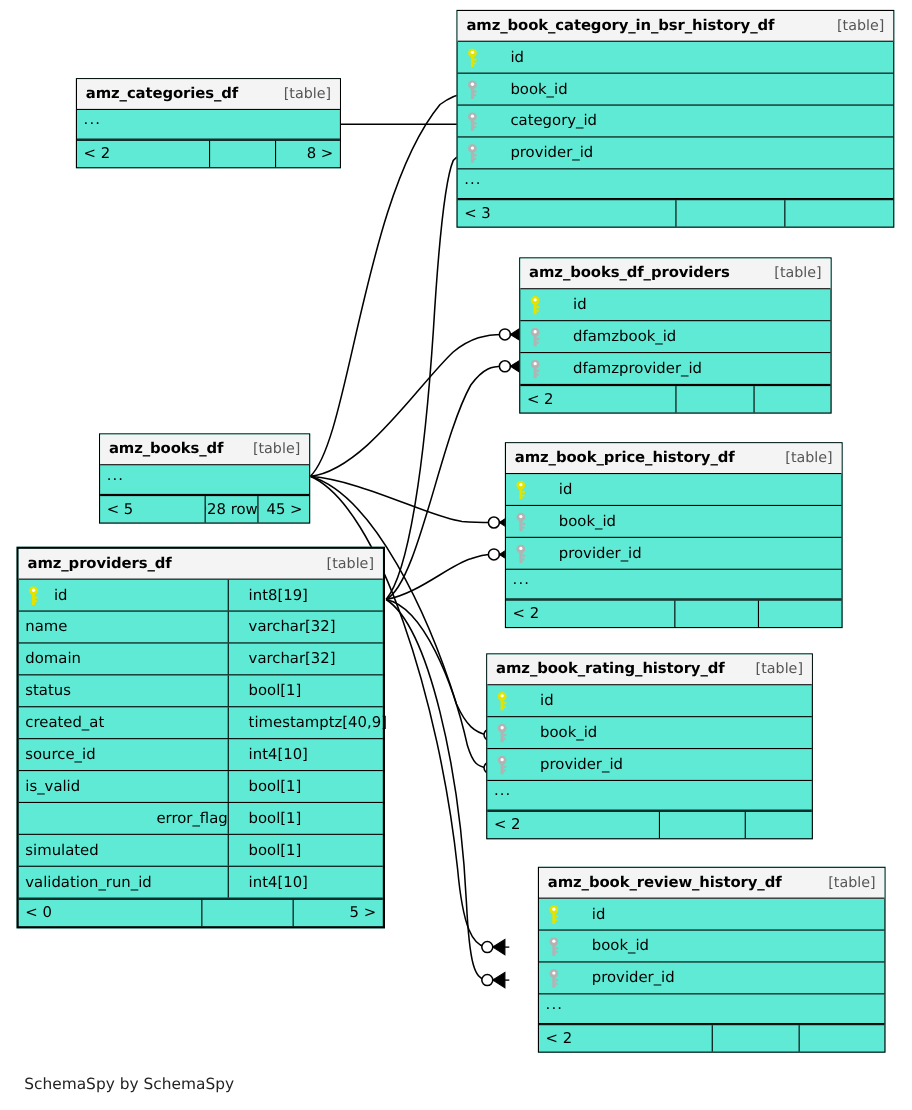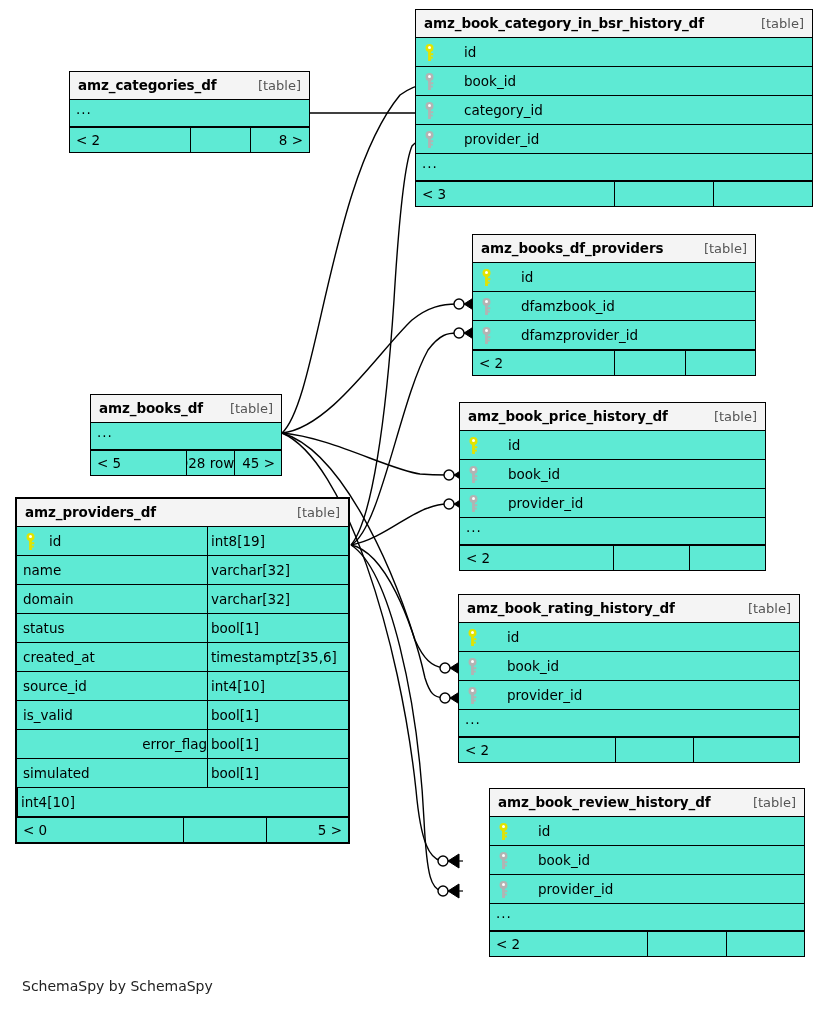--- a/index.html
+++ b/index.html
@@ -40,21 +40,21 @@
     font-size:13.5px;
   }
   .row:last-child{border-bottom:none;}
 
   .keycell{
     width:26px;min-width:26px;display:flex;align-items:center;justify-content:center;
   }
   .colname{padding-left:6px;white-space:nowrap;}
   .coltype{
     border-left:1px solid #000000;
-    padding-left:3px;
+    padding-left:18px;
     box-sizing:border-box;
     height:100%;
     display:flex;align-items:center;
     white-space:nowrap;
     font-size:13.5px;
   }
   .row.wtype .colname{flex:0 0 auto;}
   .row.wtype{padding:0;}
   .namecell{
     display:flex;align-items:center;height:100%;
@@ -361,21 +361,21 @@
         <div class="row wtype">
           <div class="namecell" style="width:190px;min-width:190px;">
             <span class="colname">status</span>
           </div>
           <div class="coltype" style="flex:1;">bool[1]</div>
         </div>
         <div class="row wtype">
           <div class="namecell" style="width:190px;min-width:190px;">
             <span class="colname">created_at</span>
           </div>
-          <div class="coltype" style="flex:1;">timestamptz[35,6]</div>
+          <div class="coltype" style="flex:1;">timestamptz[40,9]</div>
         </div>
         <div class="row wtype">
           <div class="namecell" style="width:190px;min-width:190px;">
             <span class="colname">source_id</span>
           </div>
           <div class="coltype" style="flex:1;">int4[10]</div>
         </div>
         <div class="row wtype">
           <div class="namecell" style="width:190px;min-width:190px;align-items:center;">
             <span class="colname">is_valid</span>
@@ -388,29 +388,32 @@
           </div>
           <div class="coltype" style="flex:1;">bool[1]</div>
         </div>
         <div class="row wtype">
           <div class="namecell" style="width:190px;min-width:190px;">
             <span class="colname">simulated</span>
           </div>
           <div class="coltype" style="flex:1;">bool[1]</div>
         </div>
         <div class="row wtype">
+          <div class="namecell" style="width:190px;min-width:190px;">
+            <span class="colname">validation_run_id</span>
+          </div>
           <div class="coltype" style="flex:1;">int4[10]</div>
         </div>
         <div class="tfoot">
           <div class="fcell" style="width:166px;">&lt; 0</div>
           <div class="fcell mid" style="width:83px;"></div>
           <div class="fcell right" style="flex:1;">5 &gt;</div>
         </div>
       </div>
-      <div class="tbl" style="left: 458px; top: 594px; width: 342px;">
+      <div class="tbl" style="left: 442px; top: 594px; width: 297px;">
         <div class="thead">
           <span class="tname">amz_book_rating_history_df</span>
           <span class="ttag">[table]</span>
         </div>
         <div class="row">
           <span class="keycell">
             <svg class="keyicon" width="11" height="17" viewBox="0 0 11 17">
               <circle cx="5.5" cy="4" r="4" fill="#e3e300"></circle>
               <circle cx="5.5" cy="3.6" r="1.5" fill="#ffffff"></circle>
               <rect x="4.1" y="6.5" width="2.8" height="10.5" fill="#e3e300"></rect>

